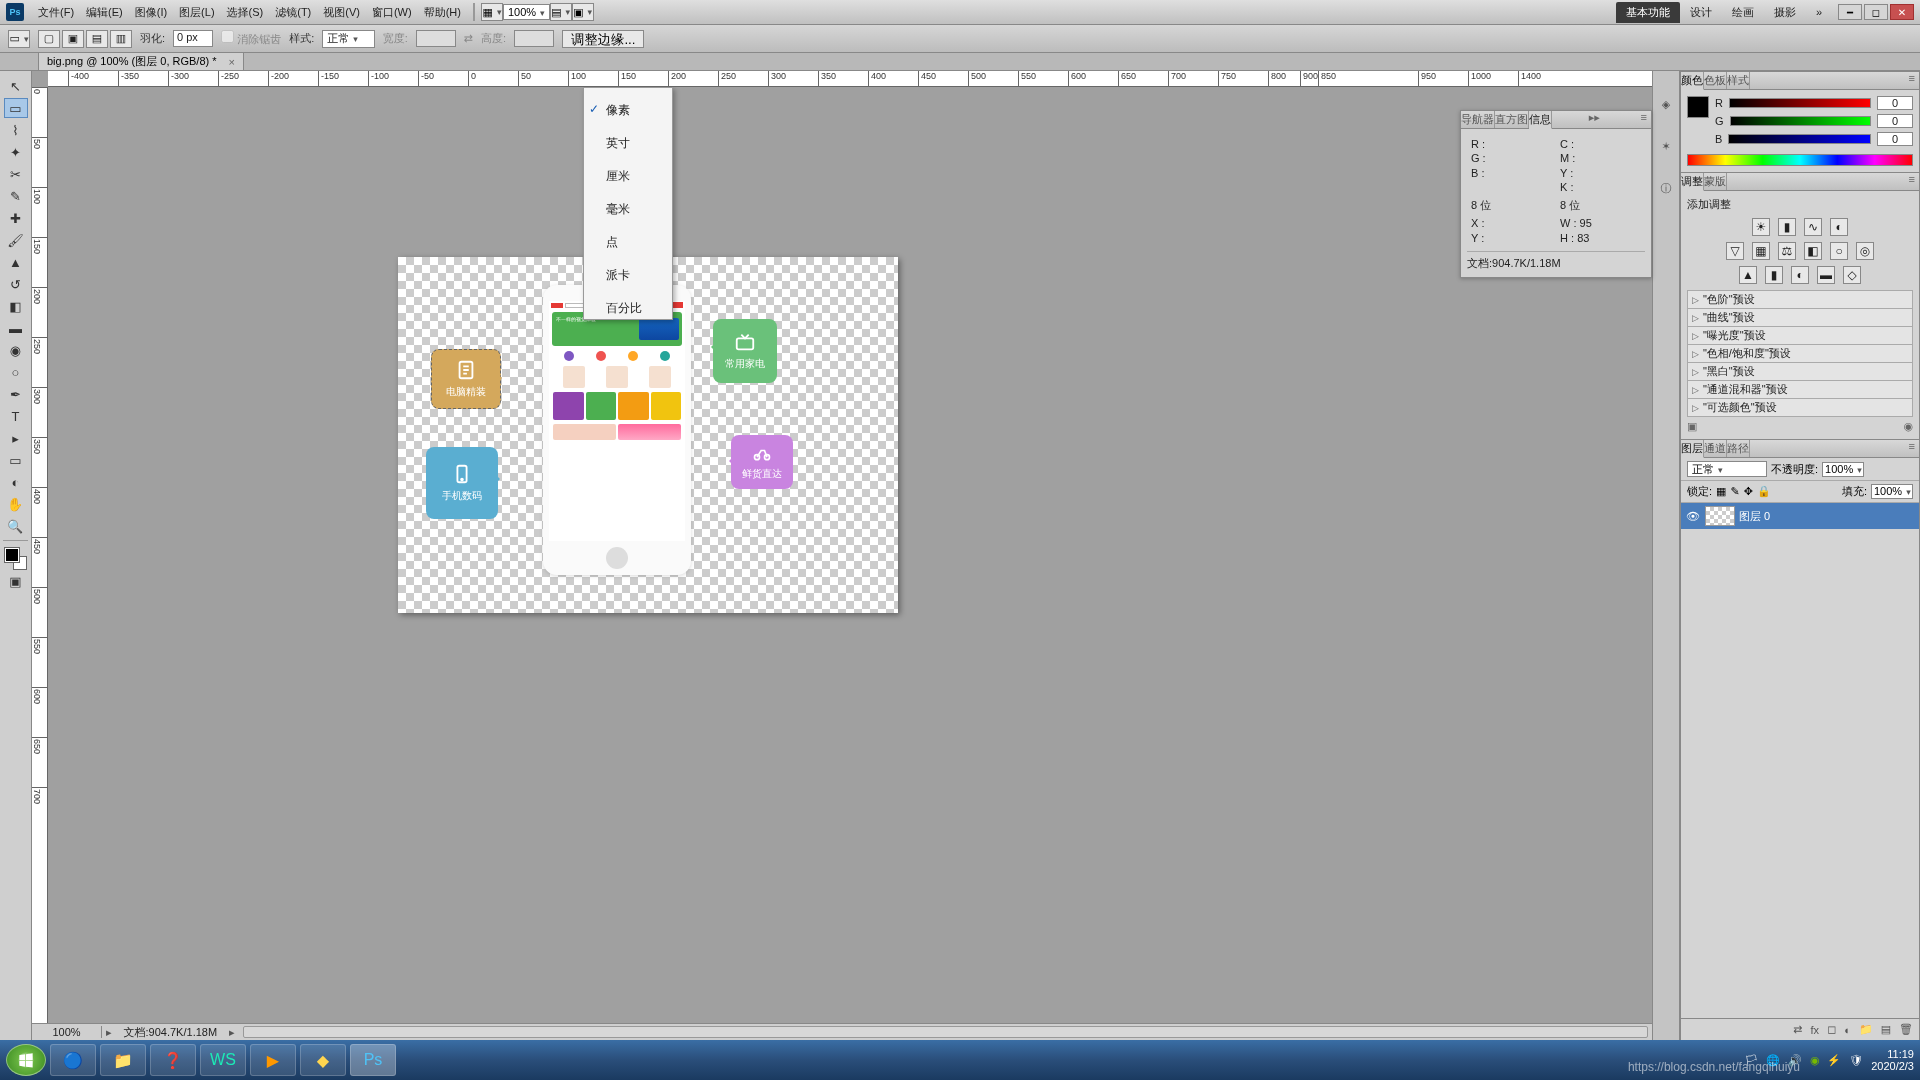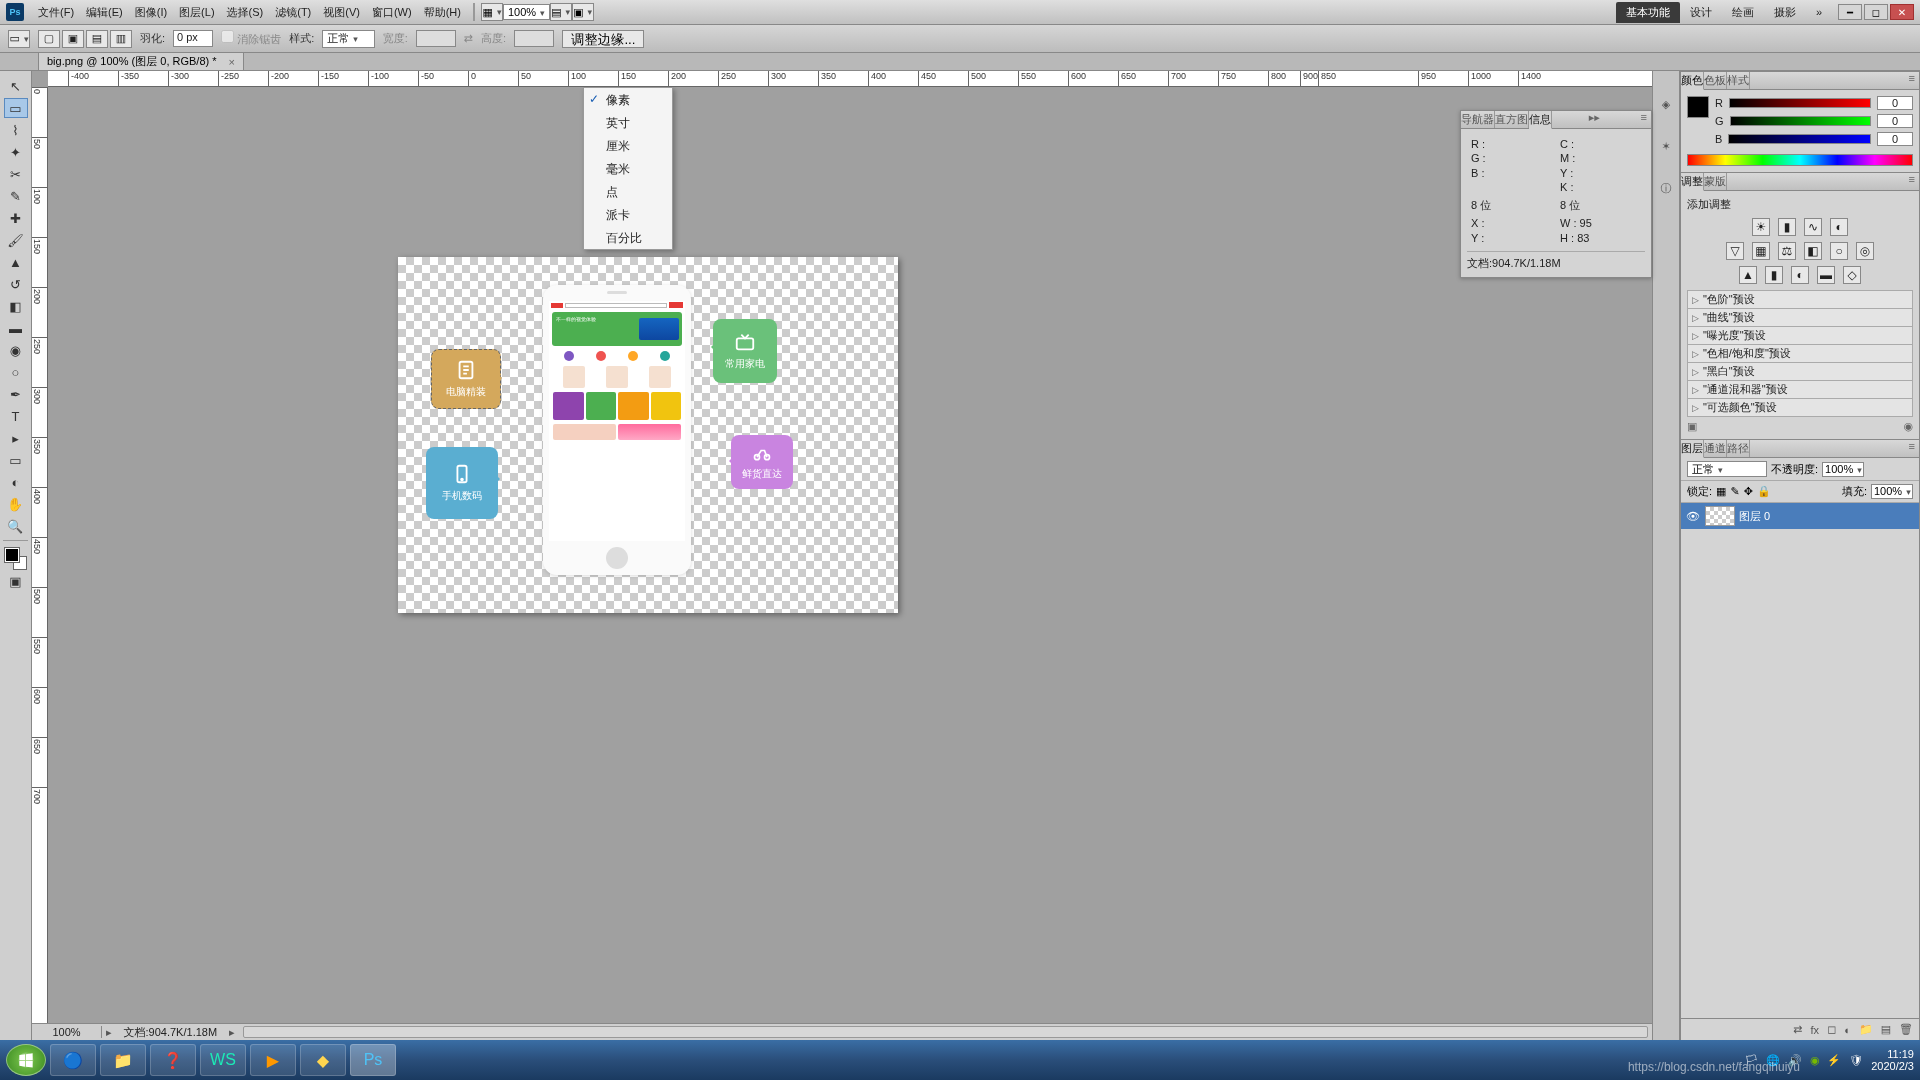--- a/index.html
+++ b/index.html
@@ -87,21 +87,21 @@
 .bubble.green { background:#6ac17a; left:315px; top:62px; width:64px; height:64px; }
 .bubble.blue { background:#5aaed1; left:28px; top:190px; width:72px; height:72px; }
 .bubble.purple { background:#c984e0; left:333px; top:178px; width:62px; height:54px; }
 .bubble.green::before { content:""; position:absolute; left:-8px; top:22px; border:6px solid transparent; border-right-color:#6ac17a; }
 .bubble.blue::after { content:""; position:absolute; right:-8px; top:26px; border:6px solid transparent; border-left-color:#5aaed1; }
 .bubble.purple::before { content:""; position:absolute; left:-8px; top:20px; border:6px solid transparent; border-right-color:#c984e0; }
 .bubble.yellow::after { content:""; position:absolute; right:-8px; top:22px; border:6px solid transparent; border-left-color:#d4a85c; }
 
 
 .context-menu { position:absolute; background:#f4f4f4; border:1px solid #999; box-shadow:2px 2px 5px rgba(0,0,0,0.3); width:90px; z-index:100; }
-.context-menu .mi { padding:4px 8px 2px 22px; position:relative; font-size:12px; color:#222; }
+.context-menu .mi { padding:14px 8px 2px 22px; position:relative; font-size:12px; color:#222; }
 .context-menu .mi.checked::before { content:"✓"; position:absolute; left:5px; color:#1a5fb4; }
 
 
 .status { height:17px; background:#cfcfcf; border-top:1px solid #888; display:flex; align-items:center; font-size:11px; color:#222; }
 .status .zoom { width:70px; text-align:center; border-right:1px solid #888; padding:0 4px; }
 .status .doc { padding:0 8px; }
 .status .scroller { flex:1; height:12px; background:#d8d8d8; border:1px solid #999; margin:0 4px; border-radius:2px; }
 
 
 .right { width:268px; background:#cfcfcf; display:flex; position:relative; }

